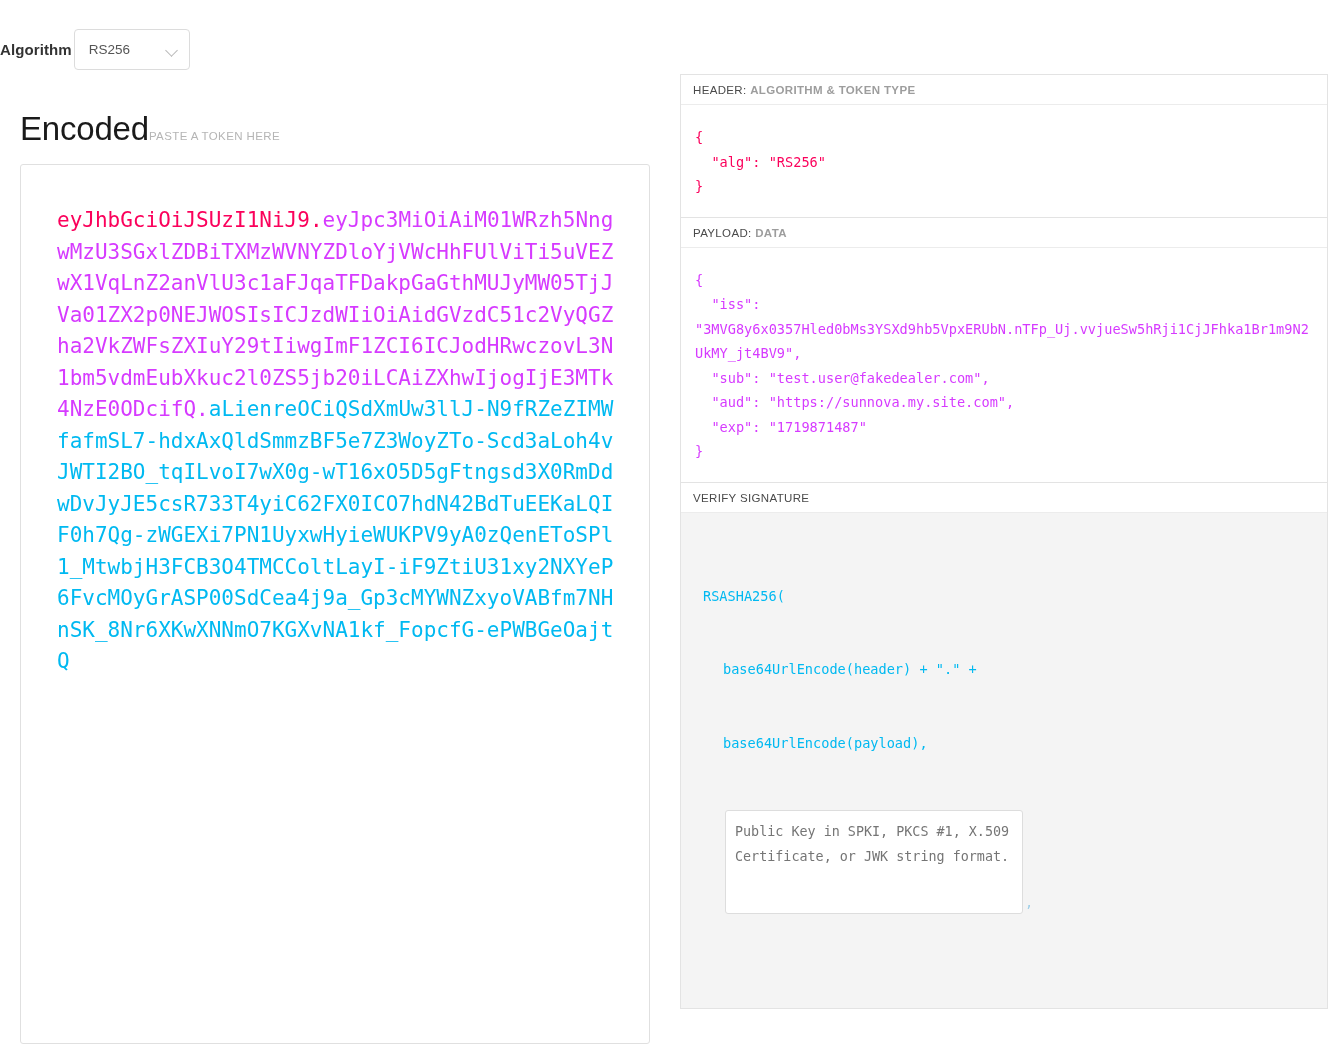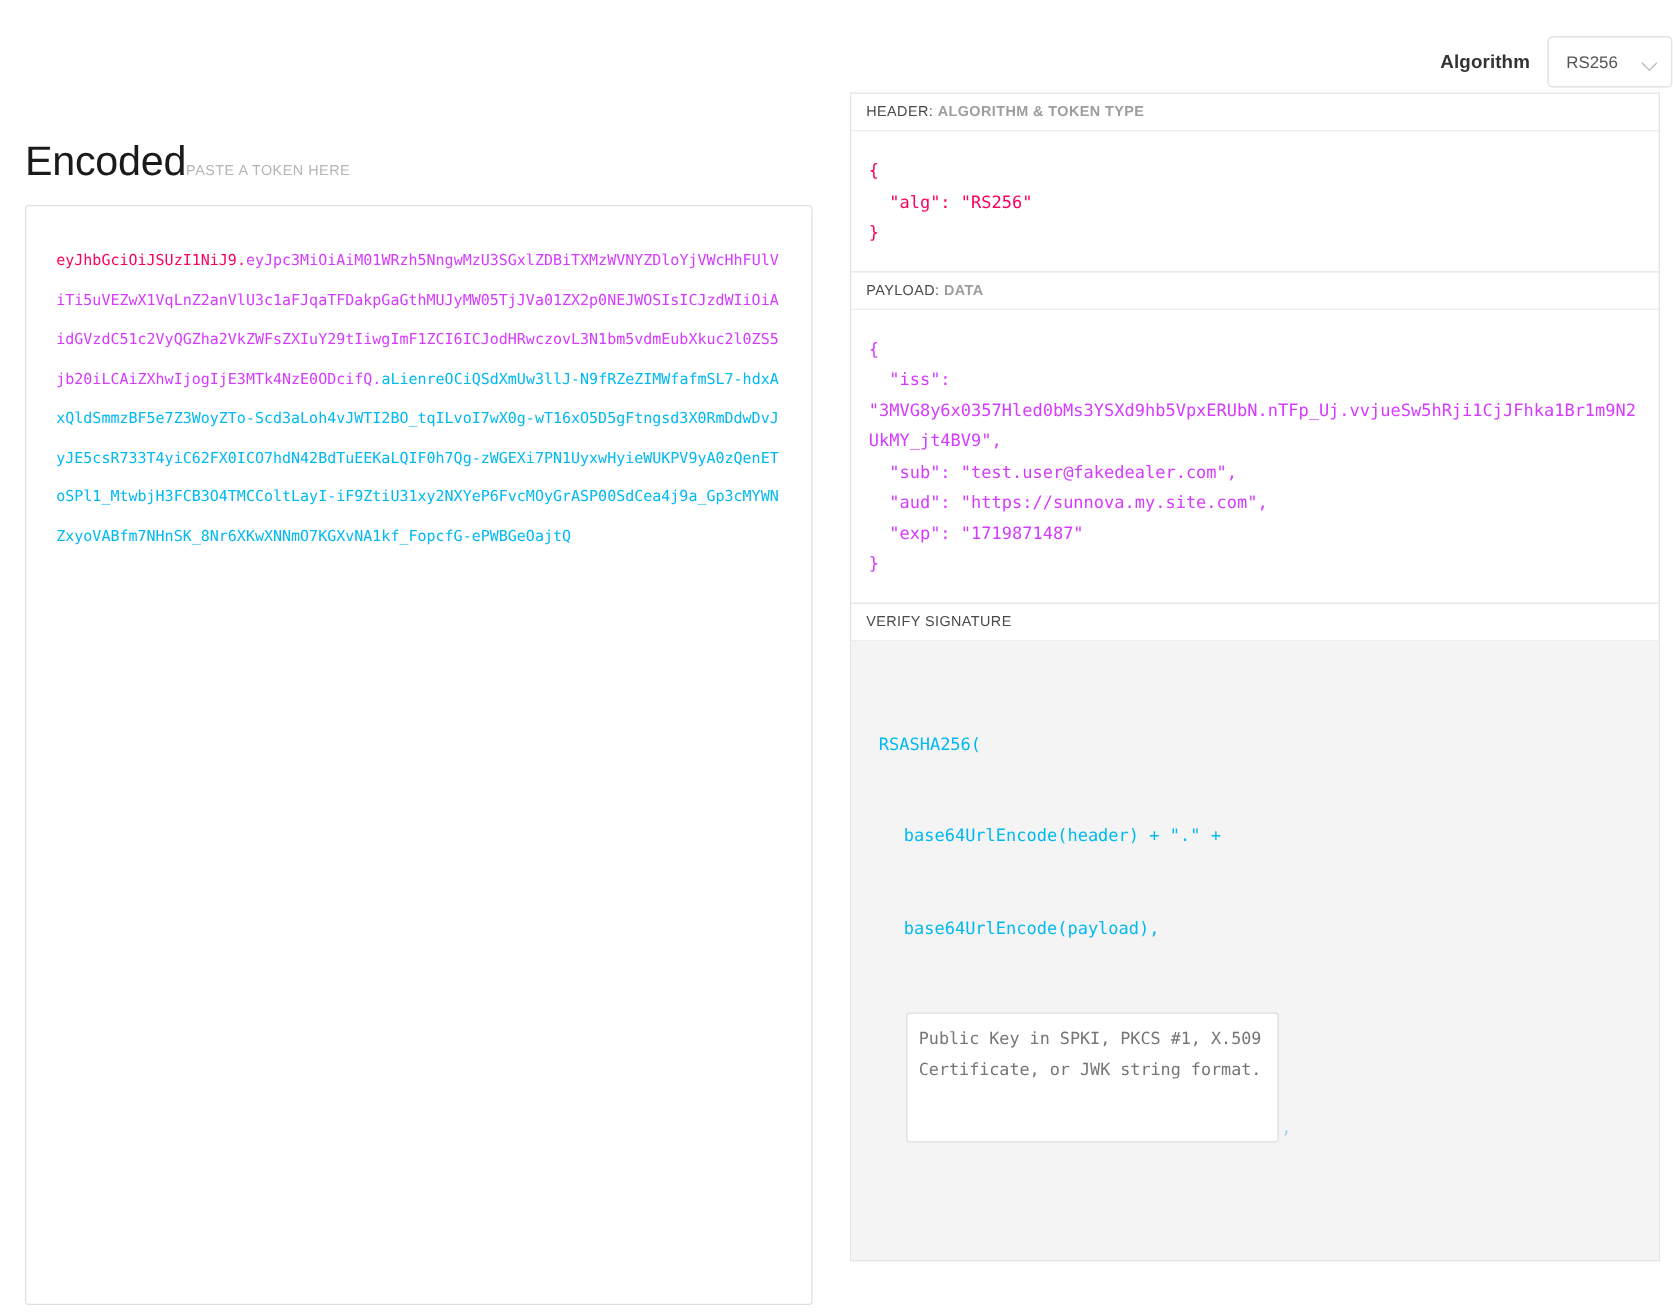--- a/index.html
+++ b/index.html
@@ -10,34 +10,34 @@
     height: 1052px;
     background: #ffffff;
     font-family: "Liberation Sans", sans-serif;
     overflow: hidden;
   }
 
   
   .algo-bar {
     display: flex;
     align-items: center;
-    justify-content: flex-end;
-    gap: 14px;
+    justify-content: flex-start;
+    gap: 2px;
     padding-top: 25px;
     height: 74px;
   }
   .algo-label {
     font-size: 15px;
     font-weight: bold;
     color: #333333;
     letter-spacing: 0.1px;
   }
   .algo-select {
     position: relative;
-    width: 100px;
+    width: 116px;
     height: 41px;
     border: 1px solid #dcdcdc;
     border-radius: 4px;
     background: #ffffff;
     display: flex;
     align-items: center;
     padding-left: 14px;
     font-size: 13.5px;
     color: #555555;
     font-family: "Liberation Sans", sans-serif;
@@ -93,25 +93,25 @@
   .encoded-box {
     border: 1px solid #e0e0e0;
     border-radius: 3px;
     background: #ffffff;
     height: 880px;
     padding: 28px 20px 20px 24px;
     overflow: hidden;
   }
   .token {
     font-family: "DejaVu Sans Mono", "Liberation Mono", monospace;
-    font-size: 12px;
+    font-size: 21px;
     line-height: 31.5px;
     word-break: break-all;
     white-space: pre-wrap;
-    margin: 0;
+    margin: 12px;
   }
   .tok-header { color: #fb015b; }
   .tok-payload { color: #d63aff; }
   .tok-sig { color: #00b9f1; }
   .tok-dot-1 { color: #fb015b; }
   .tok-dot-2 { color: #d63aff; }
 
   
   .panel {
     border: 1px solid #e3e3e3;

